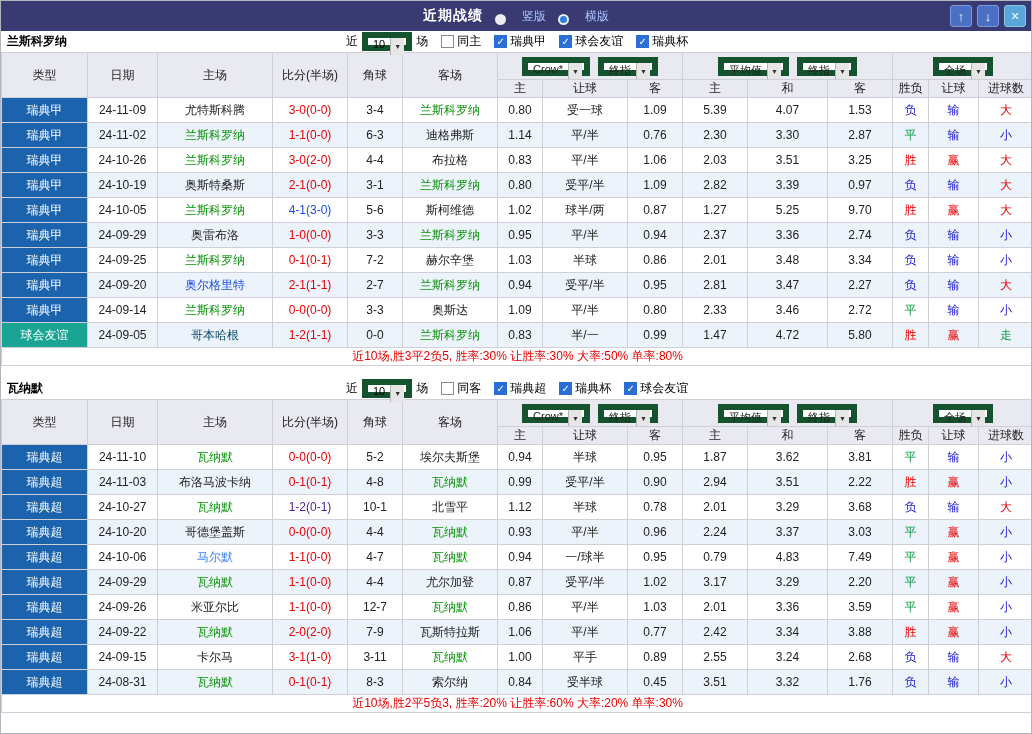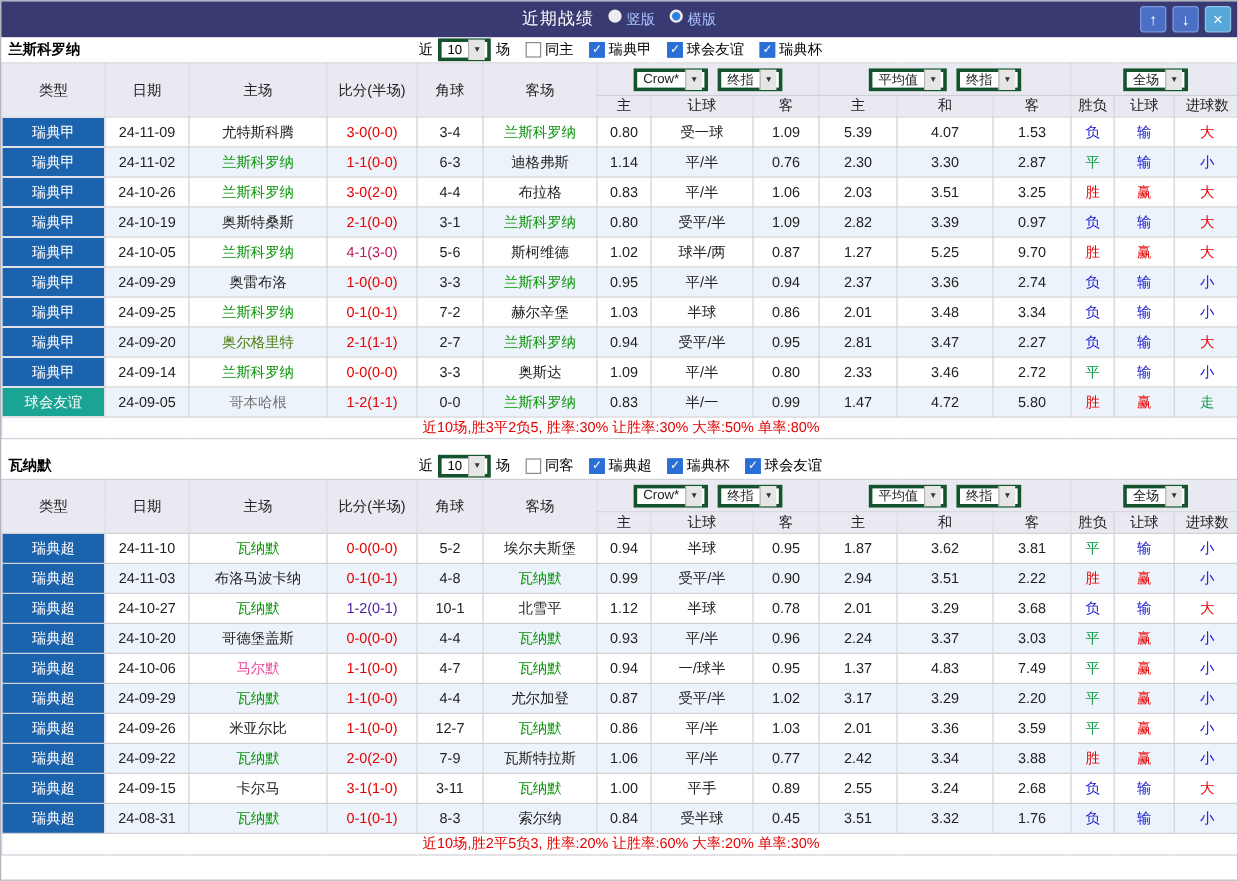--- a/index.html
+++ b/index.html
@@ -20,22 +20,22 @@
     position: relative;
     padding: 0 6px;
   }
   .topbar-center {
     flex: 1;
     display: flex;
     justify-content: center;
     align-items: center;
     gap: 12px;
   }
-  .title { color:#fff; font-weight:normal; font-size:14px; letter-spacing:1px; }
-  .radio { display:inline-flex; align-items:flex-start; gap:4px; cursor:pointer; }
+  .title { color:#fff; font-weight:bold; font-size:14px; letter-spacing:1px; }
+  .radio { display:inline-flex; align-items:flex-end; gap:16px; cursor:pointer; }
   .rdot { width:11px; height:11px; border-radius:50%; background:#ededed; display:inline-block; }
   .rdot.selected { background:#2f7fe0; border:2px solid #ededed; }
   .rlabel { color:#a9c3ff; font-size:12px; }
   .topbar-btns { position:absolute; right:5px; top:4px; display:flex; gap:5px; }
   .tbtn {
     width:22px; height:22px; border-radius:3px;
     display:flex; align-items:center; justify-content:center;
     color:#fff; font-size:13px; cursor:pointer; user-select:none;
   }
   .tbtn.updown { background:#4b6fc4; border:1px solid #7a99e0; }
@@ -56,22 +56,22 @@
   .cb { display:inline-flex; align-items:center; gap:3px; margin-left:9px; cursor:pointer; }
   .cbbox {
     width:13px; height:13px; border:1px solid #8a8a8a; background:#fff;
     display:inline-flex; align-items:center; justify-content:center;
     font-size:10px; color:#fff; line-height:1;
   }
   .cbbox.checked { background:#2a6fd6; border-color:#2a6fd6; }
 
   
   .select {
-    display:inline-flex; align-items:center;
-    border:3px solid #14532d; background:#fff;
+    display:inline-flex; align-items:flex-start;
+    border:6px solid #14532d; background:#fff;
     height:19px; padding:0 2px 0 5px; gap:5px; font-size:11px; cursor:pointer;
   }
   .sel-caret {
     font-size:7px; color:#333; background:#e6e6e6;
     border-left:1px solid #b5b5b5; height:17px; width:14px;
     display:inline-flex; align-items:center; justify-content:center;
   }
 
   
   table.stat-table { border-collapse:collapse; width:1032px; table-layout:fixed; }
@@ -278,21 +278,21 @@
             <td>3.39</td>
             <td>0.97</td>
             <td style="color: rgb(23, 23, 209);">负</td>
             <td style="color: rgb(23, 23, 209);">输</td>
             <td style="color: rgb(230, 0, 0);">大</td>
           </tr>
           <tr class="data-row">
             <td style="background: rgb(28, 99, 174); color: rgb(255, 255, 255);">瑞典甲</td>
             <td>24-10-05</td>
             <td style="color: rgb(8, 148, 8);">兰斯科罗纳</td>
-            <td style="color: #be185d; margin-left: 40px;">4-1(3-0)</td>
+            <td style="color: #1d4ed8; margin-left: 40px;">4-1(3-0)</td>
             <td>5-6</td>
             <td style="color: rgb(34, 34, 34);">斯柯维德</td>
             <td>1.02</td>
             <td>球半/两</td>
             <td>0.87</td>
             <td>1.27</td>
             <td>5.25</td>
             <td>9.70</td>
             <td style="color: rgb(230, 0, 0);">胜</td>
             <td style="color: rgb(230, 0, 0);">赢</td>
@@ -328,21 +328,21 @@
             <td>2.01</td>
             <td>3.48</td>
             <td>3.34</td>
             <td style="color: rgb(23, 23, 209);">负</td>
             <td style="color: rgb(23, 23, 209);">输</td>
             <td style="color: rgb(23, 23, 209);">小</td>
           </tr>
           <tr class="data-row">
             <td style="background: rgb(28, 99, 174); color: rgb(255, 255, 255);">瑞典甲</td>
             <td>24-09-20</td>
-            <td style="color: #4d7c0f;">奥尔格里特</td>
+            <td style="color: #1d4ed8;">奥尔格里特</td>
             <td style="color: rgb(230, 0, 0);">2-1(1-1)</td>
             <td>2-7</td>
             <td style="color: rgb(8, 148, 8);">兰斯科罗纳</td>
             <td>0.94</td>
             <td>受平/半</td>
             <td>0.95</td>
             <td>2.81</td>
             <td>3.47</td>
             <td>2.27</td>
             <td style="color: rgb(23, 23, 209);">负</td>
@@ -362,21 +362,21 @@
             <td>2.33</td>
             <td>3.46</td>
             <td>2.72</td>
             <td style="color: rgb(10, 155, 69);">平</td>
             <td style="color: rgb(23, 23, 209);">输</td>
             <td style="color: rgb(23, 23, 209);">小</td>
           </tr>
           <tr class="data-row">
             <td style="background: rgb(25, 164, 147); color: rgb(255, 255, 255);">球会友谊</td>
             <td>24-09-05</td>
-            <td style="color: #737373; margin-top: 12px;">哥本哈根</td>
+            <td style="color: #0c4a6e; margin-top: 12px;">哥本哈根</td>
             <td style="color: rgb(230, 0, 0);">1-2(1-1)</td>
             <td>0-0</td>
             <td style="color: rgb(8, 148, 8);">兰斯科罗纳</td>
             <td>0.83</td>
             <td>半/一</td>
             <td>0.99</td>
             <td>1.47</td>
             <td>4.72</td>
             <td>5.80</td>
             <td style="color: rgb(230, 0, 0);">胜</td>
@@ -553,28 +553,28 @@
             <td>2.24</td>
             <td>3.37</td>
             <td>3.03</td>
             <td style="color: rgb(10, 155, 69);">平</td>
             <td style="color: rgb(230, 0, 0);">赢</td>
             <td style="color: rgb(23, 23, 209);">小</td>
           </tr>
           <tr class="data-row">
             <td style="background: rgb(28, 99, 174); color: rgb(255, 255, 255);">瑞典超</td>
             <td>24-10-06</td>
-            <td style="color: #ec4899;">马尔默</td>
+            <td style="color: #3b82f6;">马尔默</td>
             <td style="color: rgb(230, 0, 0);">1-1(0-0)</td>
             <td>4-7</td>
             <td style="color: rgb(8, 148, 8);">瓦纳默</td>
             <td>0.94</td>
             <td>一/球半</td>
             <td>0.95</td>
-            <td>1.37</td>
+            <td>0.79</td>
             <td>4.83</td>
             <td>7.49</td>
             <td style="color: rgb(10, 155, 69);">平</td>
             <td style="color: rgb(230, 0, 0);">赢</td>
             <td style="color: rgb(23, 23, 209);">小</td>
           </tr>
           <tr class="data-row">
             <td style="background: rgb(28, 99, 174); color: rgb(255, 255, 255);">瑞典超</td>
             <td>24-09-29</td>
             <td style="color: rgb(8, 148, 8);">瓦纳默</td>

